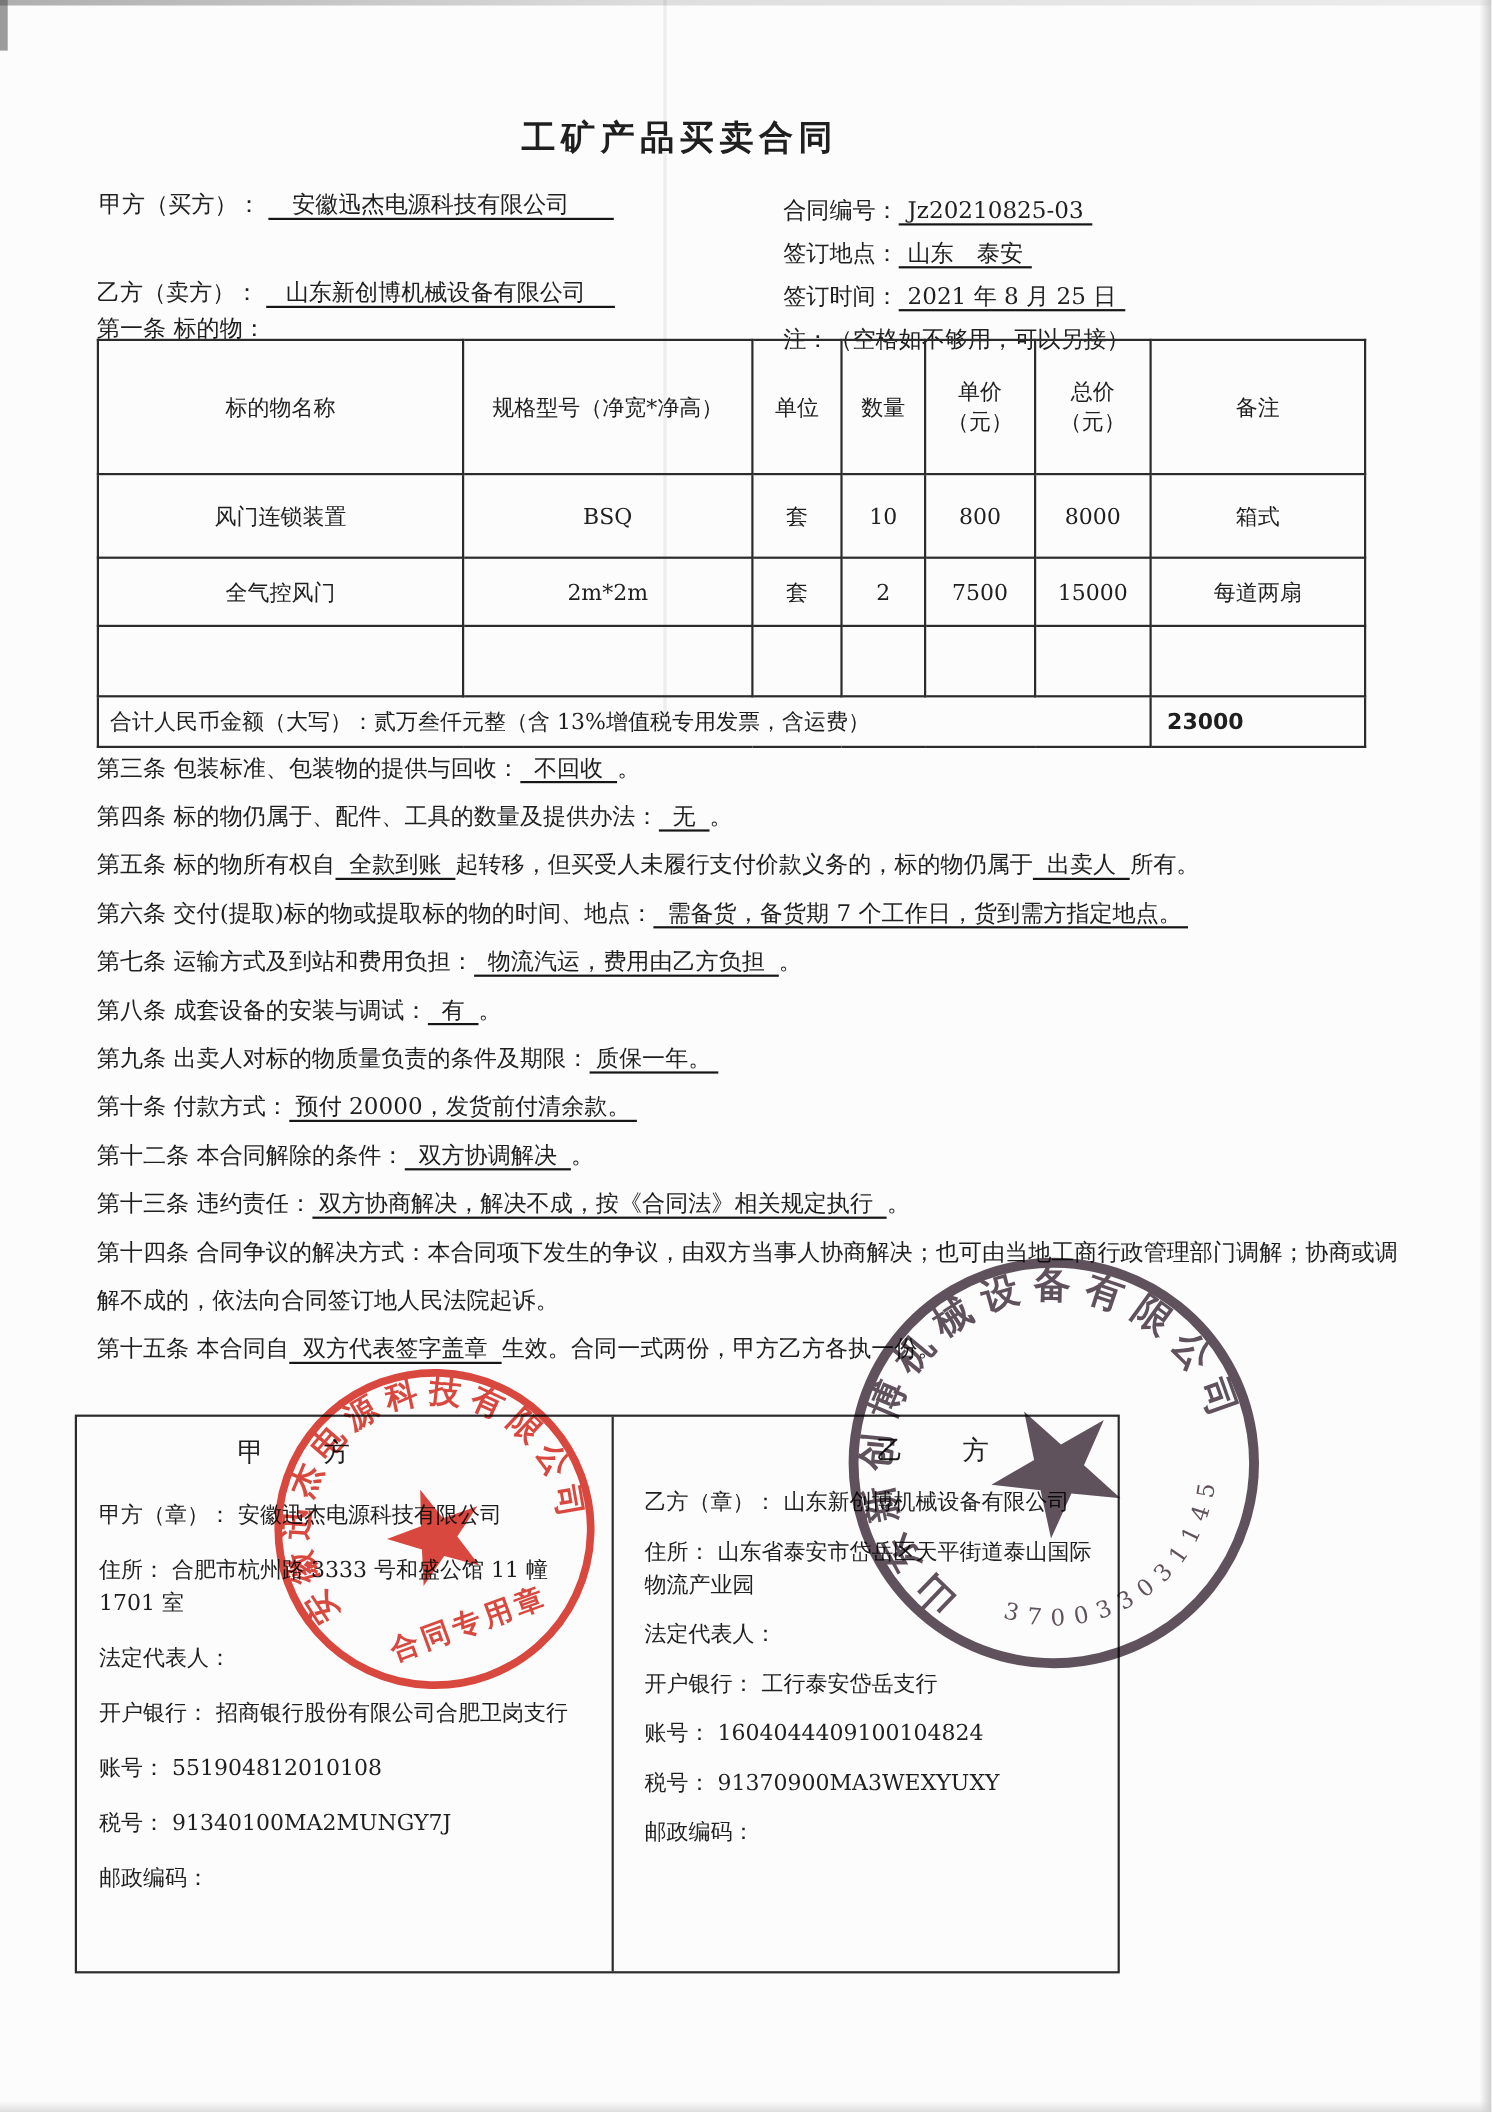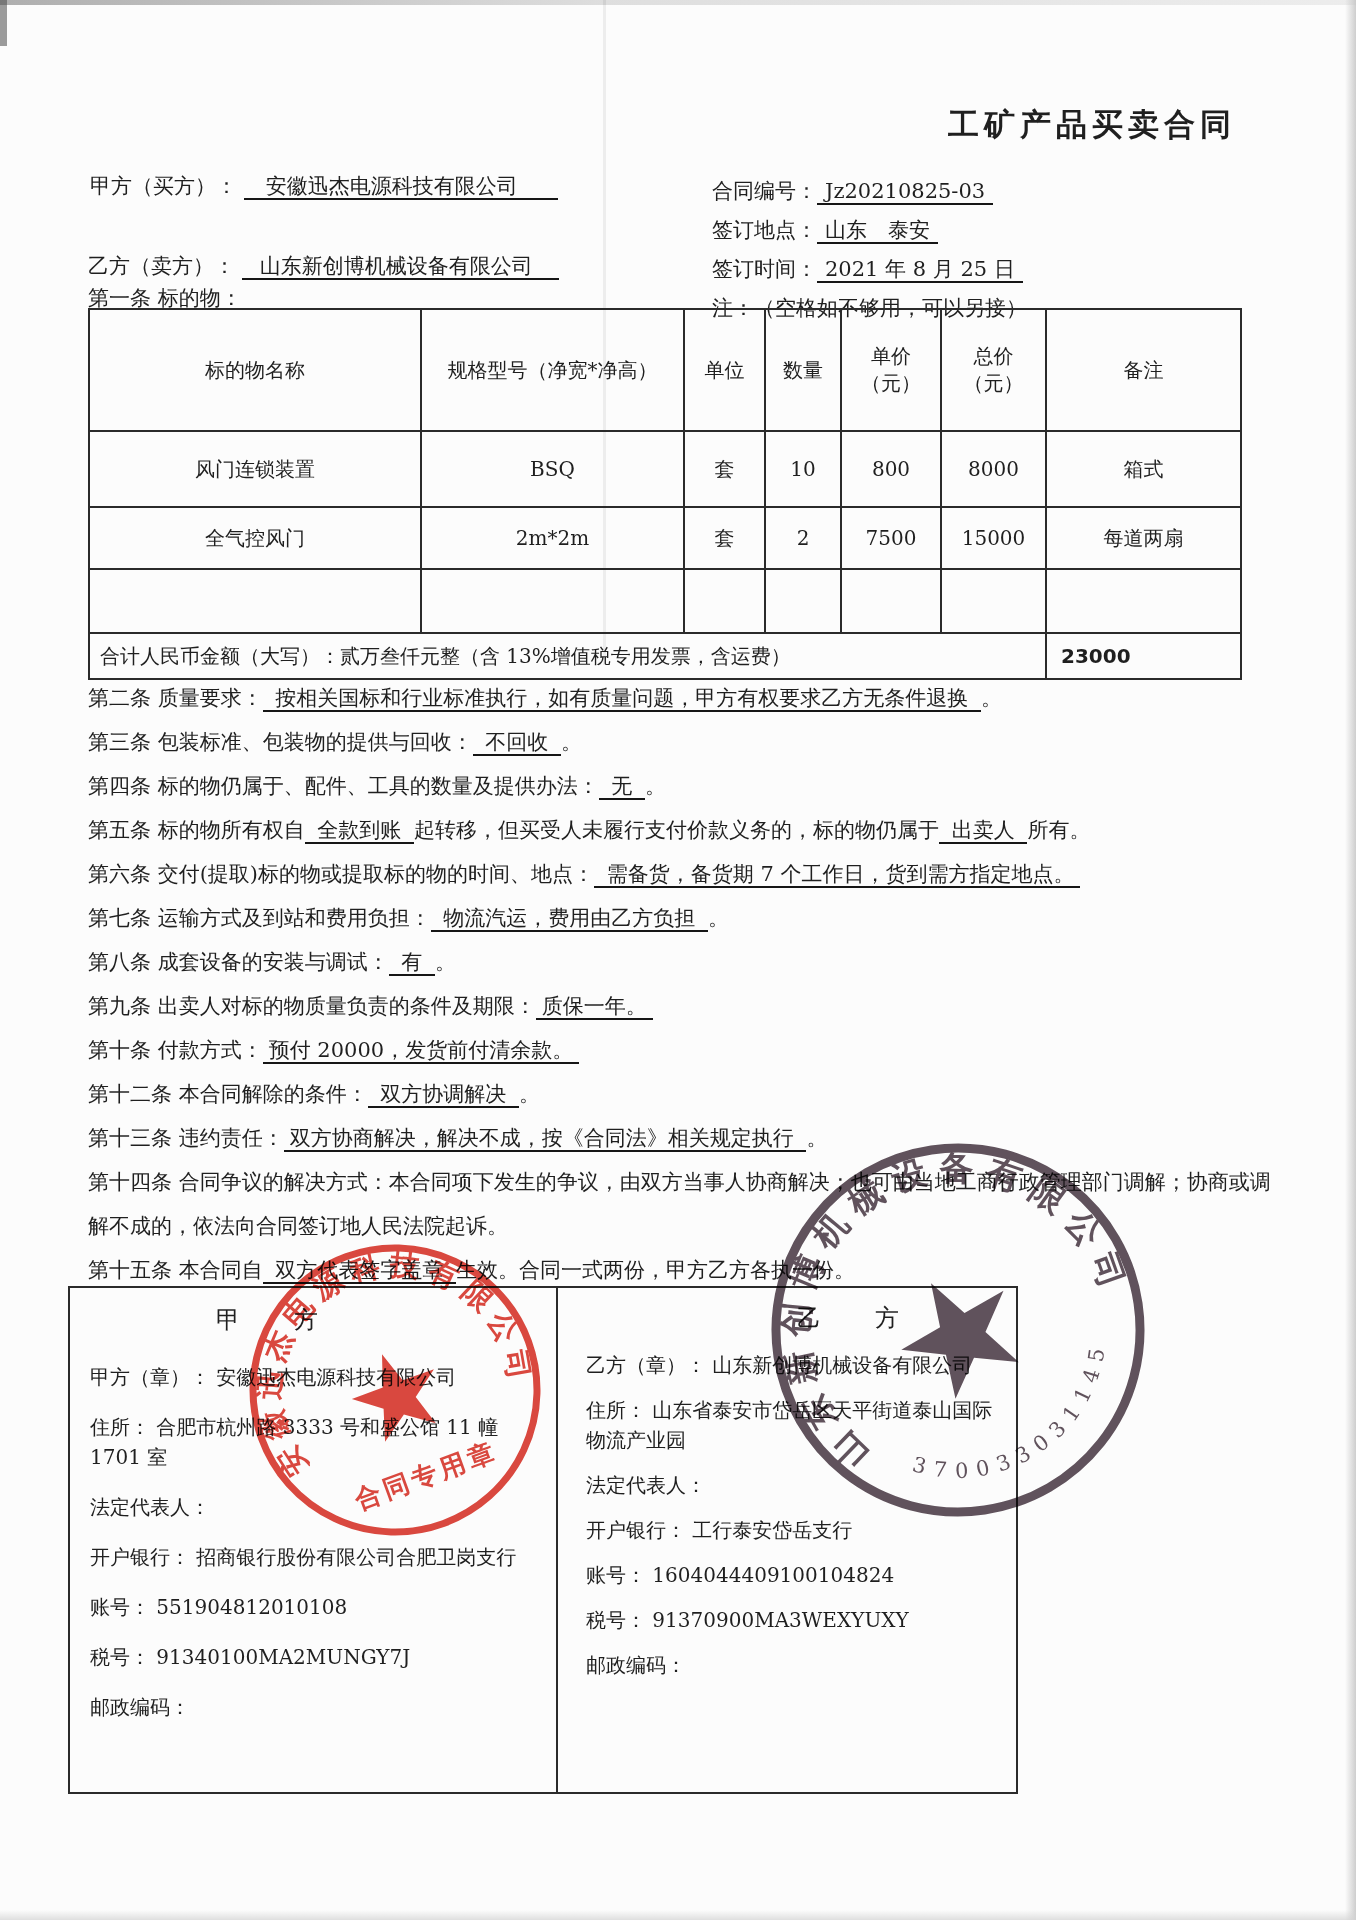--- a/index.html
+++ b/index.html
@@ -9,21 +9,21 @@
   
   .edge-top{position:absolute;top:0;left:0;width:100%;height:5px;
             background:linear-gradient(to right,#6f6f6f,#c6c6c6 45%,#e0e0e0);opacity:.55;}
   .corner-mark{position:absolute;top:0;left:0;width:7px;height:46px;background:#4a4a4a;opacity:.55;}
   .edge-right{position:absolute;top:0;right:0;width:11px;height:100%;
               background:linear-gradient(to left,#c2c2c2,rgba(0,0,0,0));opacity:.8;}
   .edge-bottom{position:absolute;bottom:0;left:0;width:100%;height:10px;
                background:linear-gradient(to top,#d2d2d2,rgba(0,0,0,0));opacity:.7;}
   .crease{position:absolute;left:603px;top:0;width:3px;height:665px;background:rgba(0,0,0,.06);}
   
-  .title{position:absolute;left:0;right:120px;top:104px;text-align:right;
+  .title{position:absolute;left:0;right:120px;top:104px;text-align:center;
          font-size:31px;font-weight:bold;letter-spacing:5px;}
   
   .hline{position:absolute;font-size:21px;white-space:nowrap;}
   .fill{border-bottom:2px solid #161616;padding:0 4px;}
   .head-right{position:absolute;left:712px;top:172px;font-size:21px;line-height:39px;white-space:nowrap;}
   .head-right .fill{padding:0 8px;}
   
   .goods{position:absolute;left:88px;top:308px;border-collapse:collapse;table-layout:fixed;}
   .goods th,.goods td{border:2px solid #2b2b2b;font-weight:normal;font-size:20px;
                       text-align:center;vertical-align:middle;white-space:pre-line;padding:0 4px;
@@ -144,21 +144,20 @@
       </tbody>
     <tfoot>
       <tr class="total-row">
         <td colspan="6" class="total-label">合计人民币金额（大写）：贰万叁仟元整（含 13%增值税专用发票，含运费）</td>
         <td class="total-value">23000</td>
       </tr>
     </tfoot>
   </table>
 
   <div class="clauses" id="clauses">
-      <div class="clause"><span>第二条  质量要求：</span><span class="fill">  按相关国标和行业标准执行，如有质量问题，甲方有权要求乙方无条件退换  </span><span> 。</span></div>
       <div class="clause"><span>第三条  包装标准、包装物的提供与回收：</span><span class="fill"> 不回收 </span><span> 。</span></div>
       <div class="clause"><span>第四条  标的物仍属于、配件、工具的数量及提供办法：</span><span class="fill"> 无 </span><span>。</span></div>
       <div class="clause"><span>第五条  标的物所有权自</span><span class="fill"> 全款到账 </span><span>起转移，但买受人未履行支付价款义务的，标的物仍属于</span><span class="fill"> 出卖人 </span><span>所有。</span></div>
       <div class="clause"><span>第六条  交付(提取)标的物或提取标的物的时间、地点：</span><span class="fill"> 需备货，备货期 7 个工作日，货到需方指定地点。</span></div>
       <div class="clause"><span>第七条  运输方式及到站和费用负担：</span><span class="fill">  物流汽运，费用由乙方负担    </span><span> 。</span></div>
       <div class="clause"><span>第八条  成套设备的安装与调试：</span><span class="fill">  有    </span><span> 。</span></div>
       <div class="clause"><span>第九条  出卖人对标的物质量负责的条件及期限：</span><span class="fill">质保一年。</span></div>
       <div class="clause"><span>第十条  付款方式：</span><span class="fill">预付 20000，发货前付清余款。</span></div>
       <div class="clause"><span>第十二条  本合同解除的条件：</span><span class="fill"> 双方协调解决 </span><span>。</span></div>
       <div class="clause"><span>第十三条  违约责任：</span><span class="fill">双方协商解决，解决不成，按《合同法》相关规定执行  </span><span> 。</span></div>

